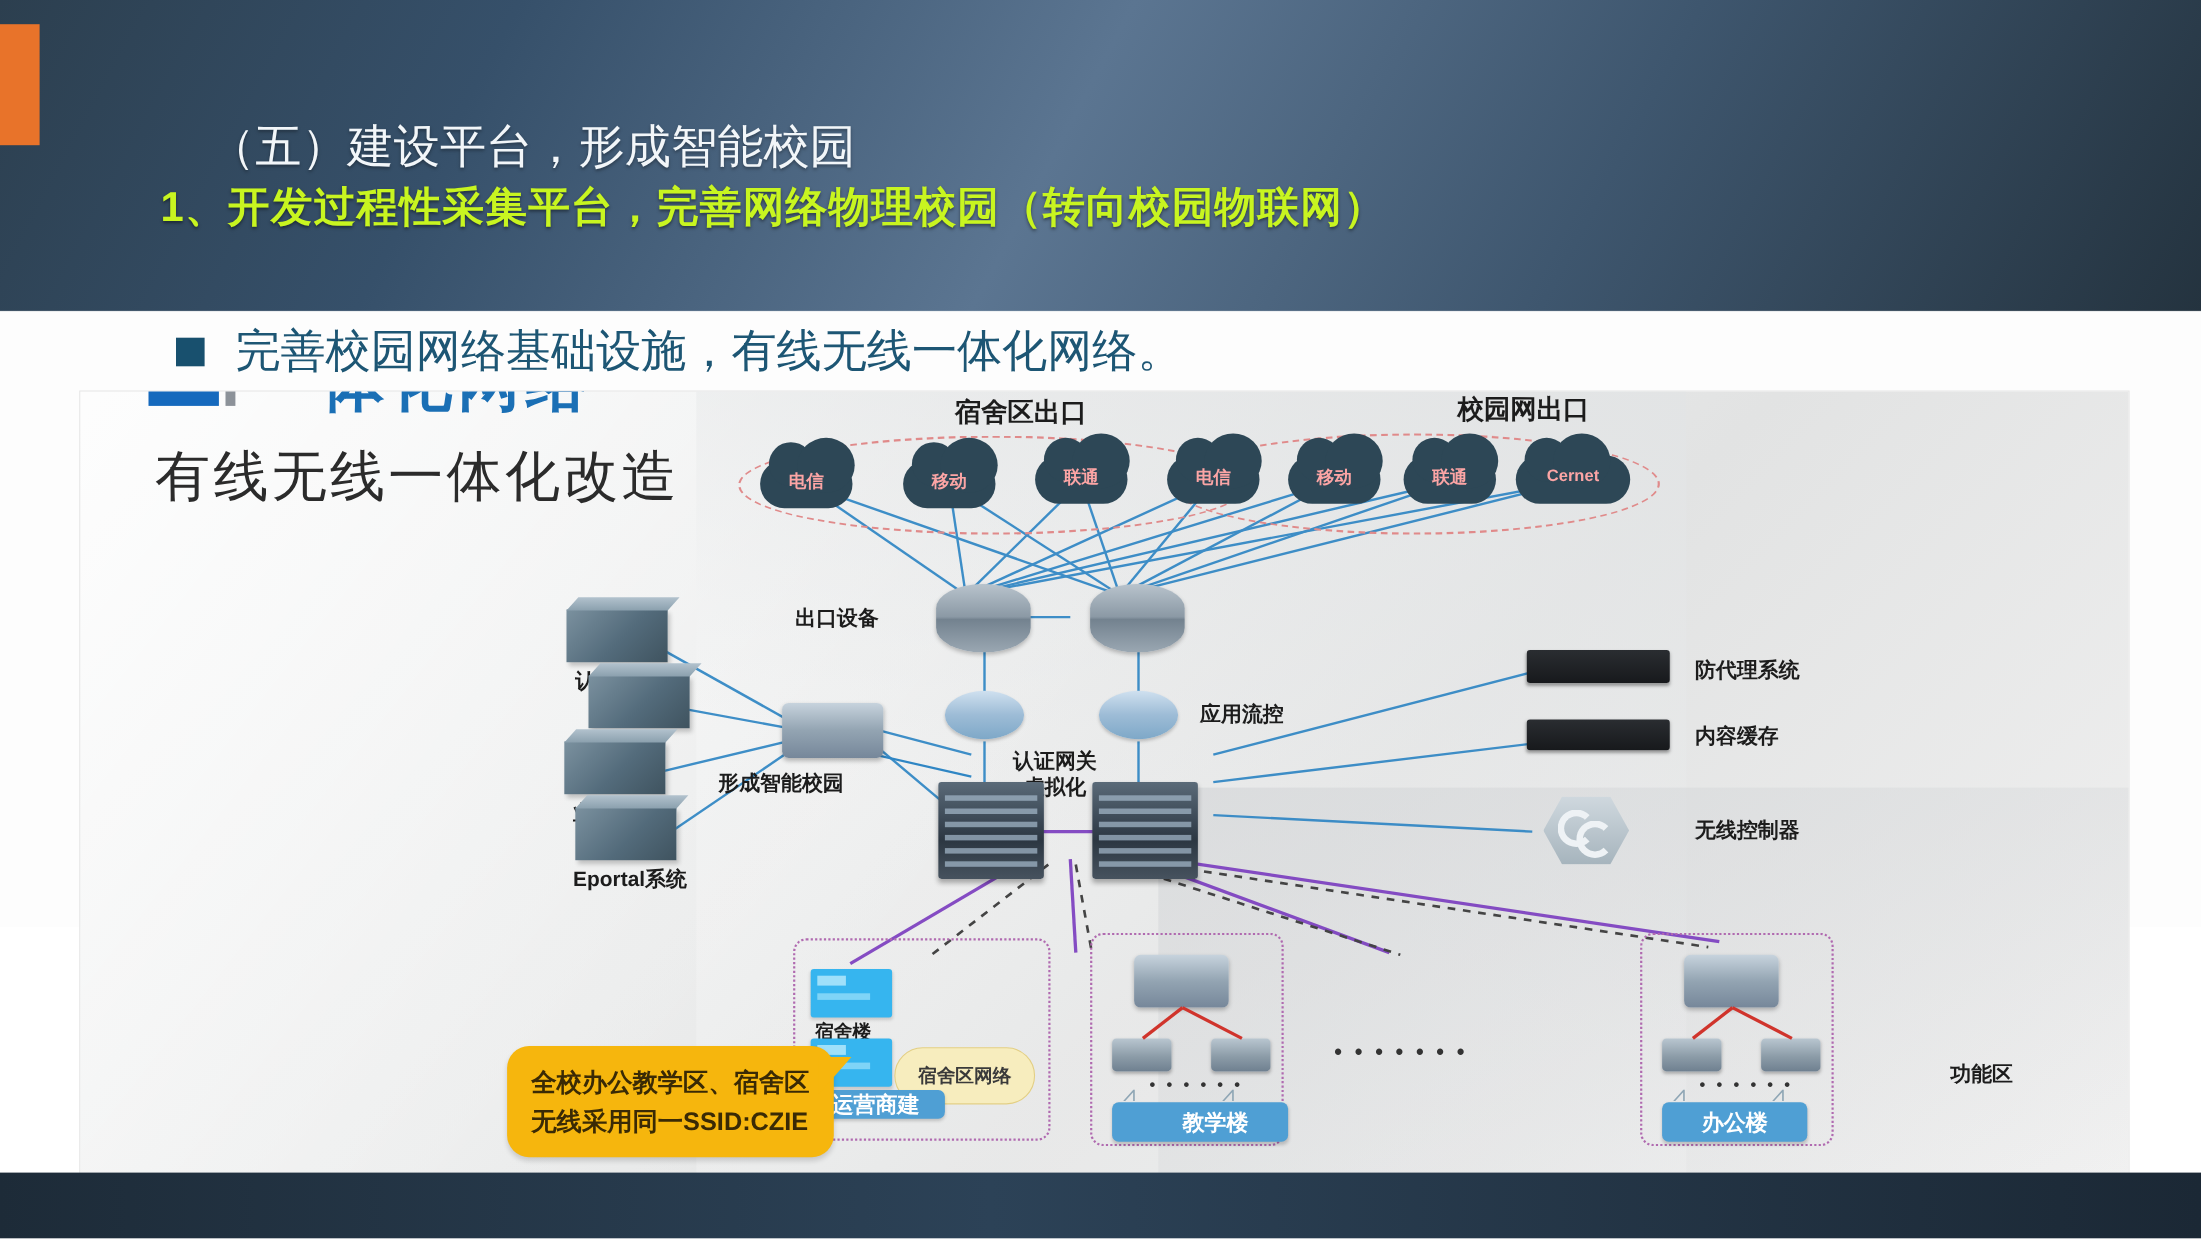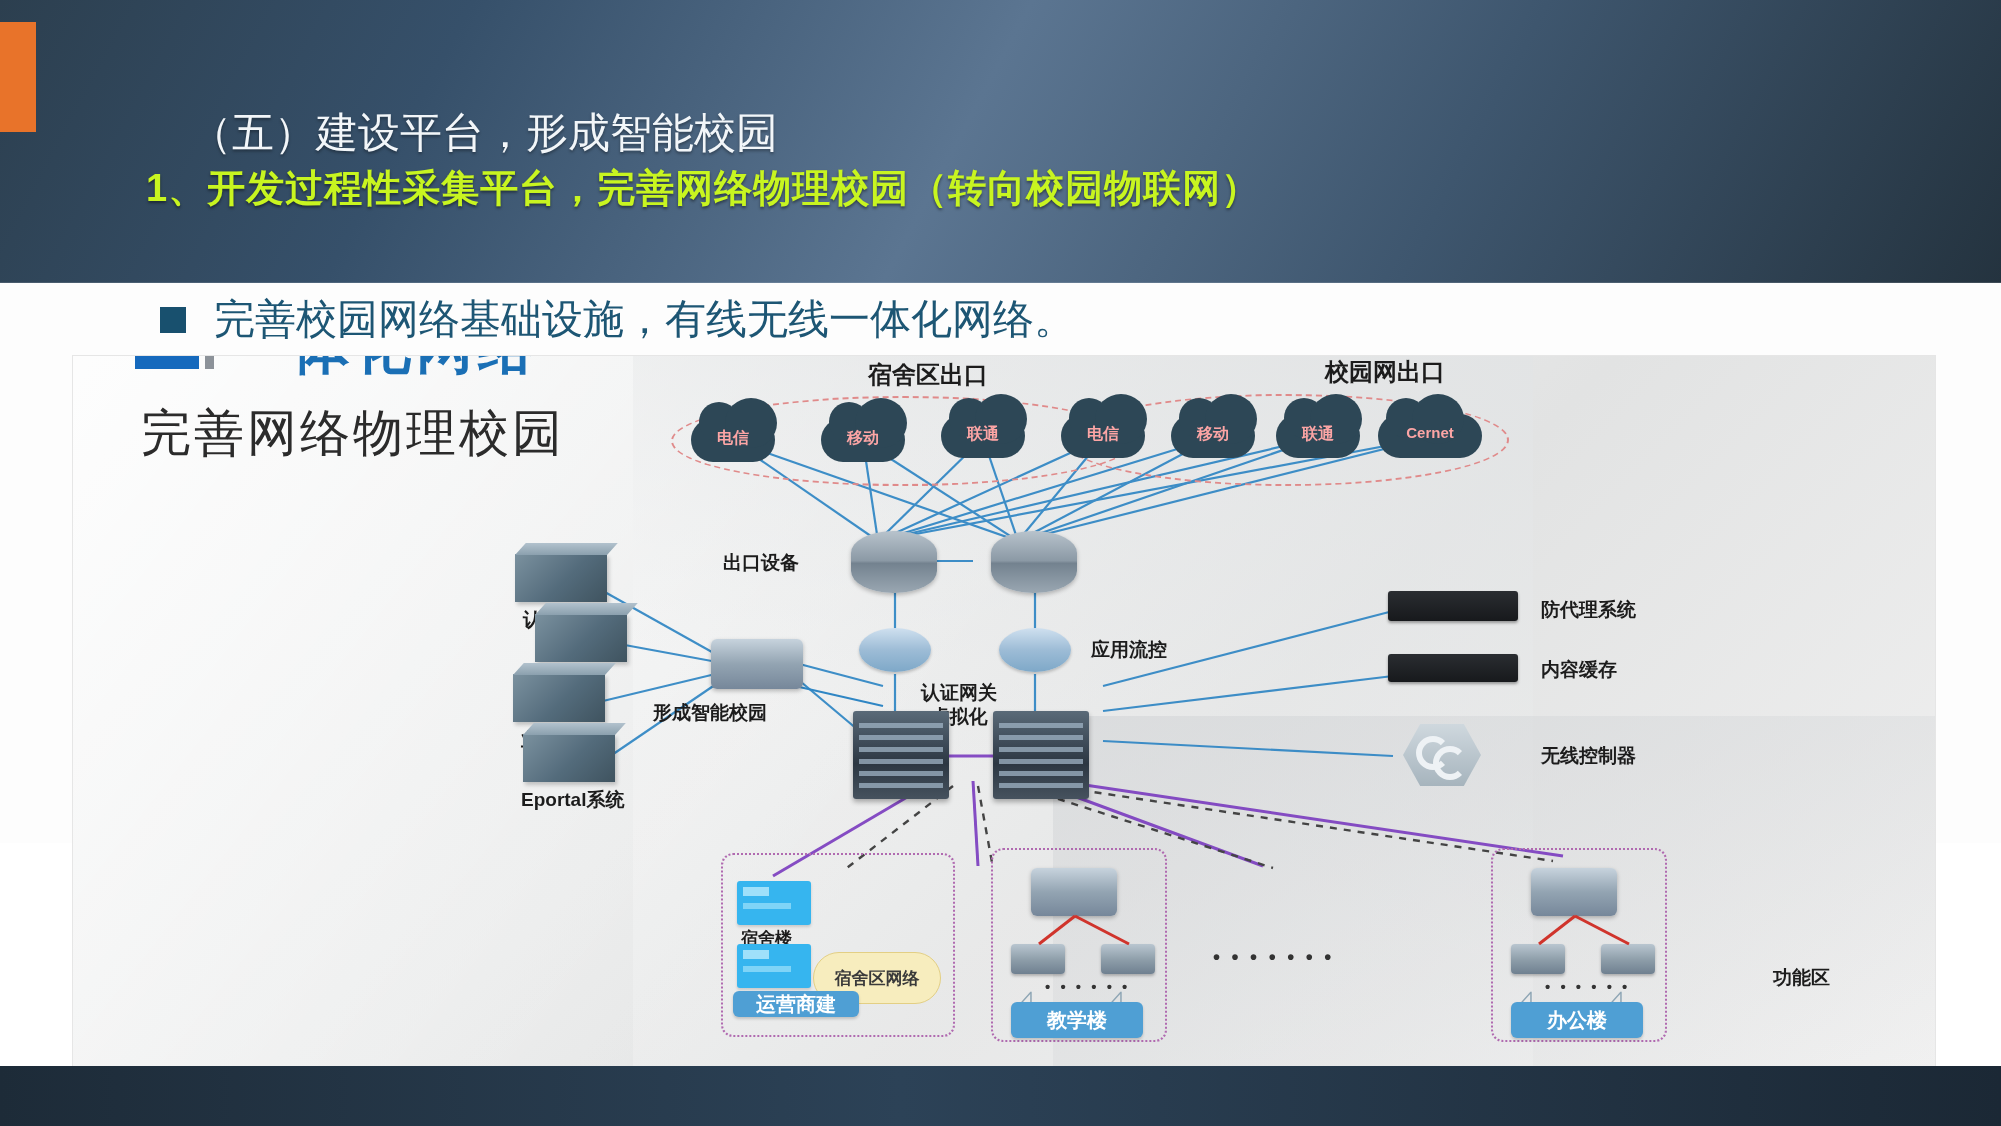--- a/index.html
+++ b/index.html
@@ -177,21 +177,21 @@
 
       <g stroke="#2f86c4" stroke-width="2" fill="none">
           <line x1="700" y1="325" x2="810" y2="350"></line>
         </g>
     </svg>
 
     <div class="brand">
       <div class="brand-sq"></div>
       <div class="brand-bar"></div>
       <div class="brand-txt">一体化网络</div>
-      <div class="brand-sub">完善网络物理校园</div>
+      <div class="brand-sub">有线无线一体化改造</div>
     </div>
 
     <div class="oval" style="left:598px;top:40px;width:460px;height:86px;"></div>
     <div class="oval" style="left:990px;top:38px;width:442px;height:88px;"></div>
     <div class="zone-label" style="left:795px;top:3px;">宿舍区出口</div>
     <div class="zone-label" style="left:1252px;top:0px;">校园网出口</div>
 
     <div class="cloud" style="left:618px;top:62px;">
       <span>电信</span>
       </div>
@@ -280,35 +280,39 @@
     <div class="dcswitch" style="left:958px;top:512px;width:86px;height:48px;"></div>
     <div class="accesssw" style="left:938px;top:588px;"></div>
     <div class="accesssw" style="left:1028px;top:588px;"></div>
     <svg style="position:absolute;left:918px;top:492px;width:172px;height:190px;">
       <line x1="84" y1="68" x2="48" y2="96" stroke="#d0342c" stroke-width="3"></line>
       <line x1="84" y1="68" x2="138" y2="96" stroke="#d0342c" stroke-width="3"></line>
     </svg>
     <div class="dots" style="left:972px;top:622px;font-size:15px;">• • • • • •</div>
     <div style="position:absolute;left:948px;top:628px;color:#8fa6b5;font-size:20px;">⩘</div>
     <div style="position:absolute;left:1038px;top:628px;color:#8fa6b5;font-size:20px;">⩘</div>
-    <div class="zonebtn" style="left:938px;top:646px;width:132px;height:36px;">教学楼</div>
+    <div class="zonebtn" style="left:938px;top:646px;width:132px;height:36px;padding-left:28px;">教学楼</div>
 
     <div class="dots" style="left:1140px;top:590px;">• • • • • • •</div>
 
     <div class="zonebox" style="left:1418px;top:492px;width:172px;height:190px;"></div>
     <div class="dcswitch" style="left:1458px;top:512px;width:86px;height:48px;"></div>
     <div class="accesssw" style="left:1438px;top:588px;"></div>
     <div class="accesssw" style="left:1528px;top:588px;"></div>
     <svg style="position:absolute;left:1418px;top:492px;width:172px;height:190px;">
       <line x1="84" y1="68" x2="48" y2="96" stroke="#d0342c" stroke-width="3"></line>
       <line x1="84" y1="68" x2="138" y2="96" stroke="#d0342c" stroke-width="3"></line>
     </svg>
     <div class="dots" style="left:1472px;top:622px;font-size:15px;">• • • • • •</div>
     <div style="position:absolute;left:1448px;top:628px;color:#8fa6b5;font-size:20px;">⩘</div>
     <div style="position:absolute;left:1538px;top:628px;color:#8fa6b5;font-size:20px;">⩘</div>
     <div class="zonebtn" style="left:1438px;top:646px;width:132px;height:36px;">办公楼</div>
 
     <div class="cap" style="left:1700px;top:610px;">功能区</div>
 
+    <div class="callout" style="left:388px;top:595px;">
+      <div>全校办公教学区、宿舍区</div>
+      <div>无线采用同一SSID:CZIE</div>
+    </div>
   </div>
 
   <div class="footer"></div>
 </div>
 
 </body></html>

